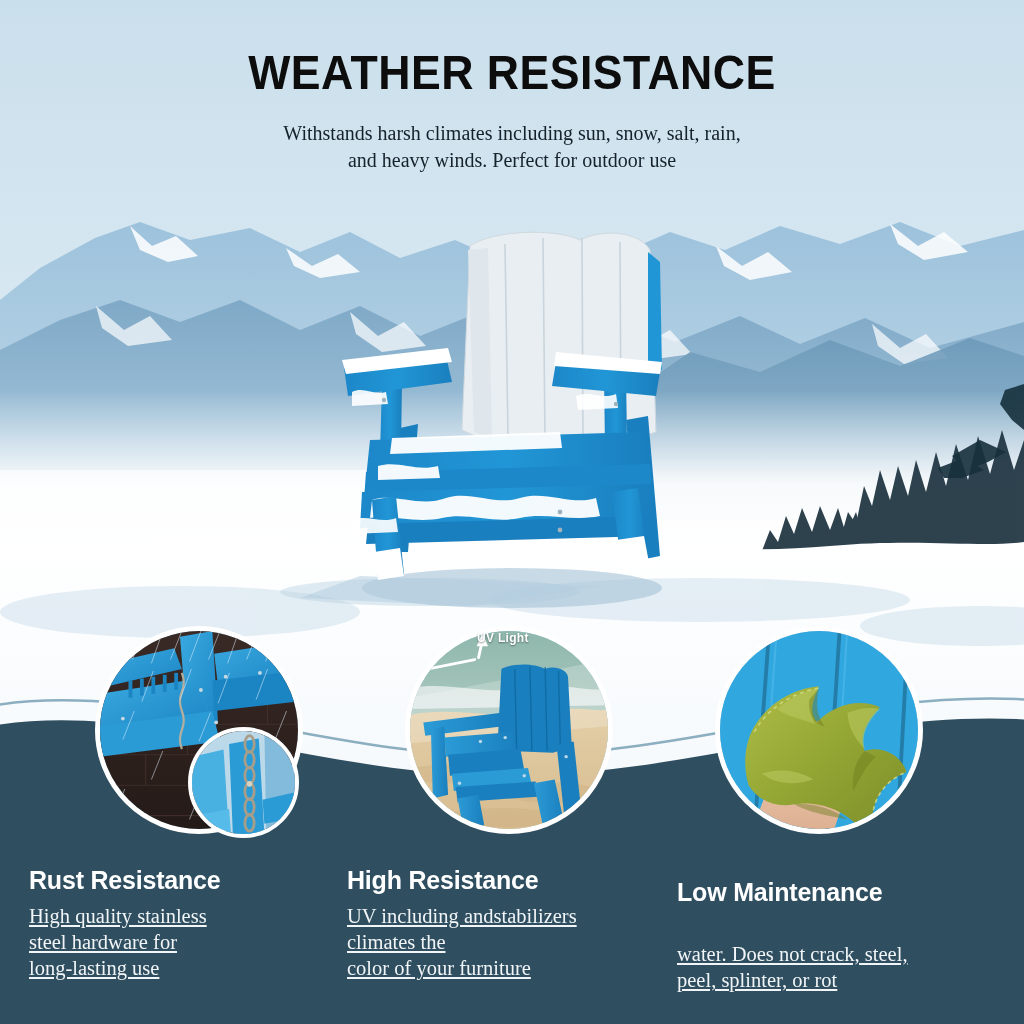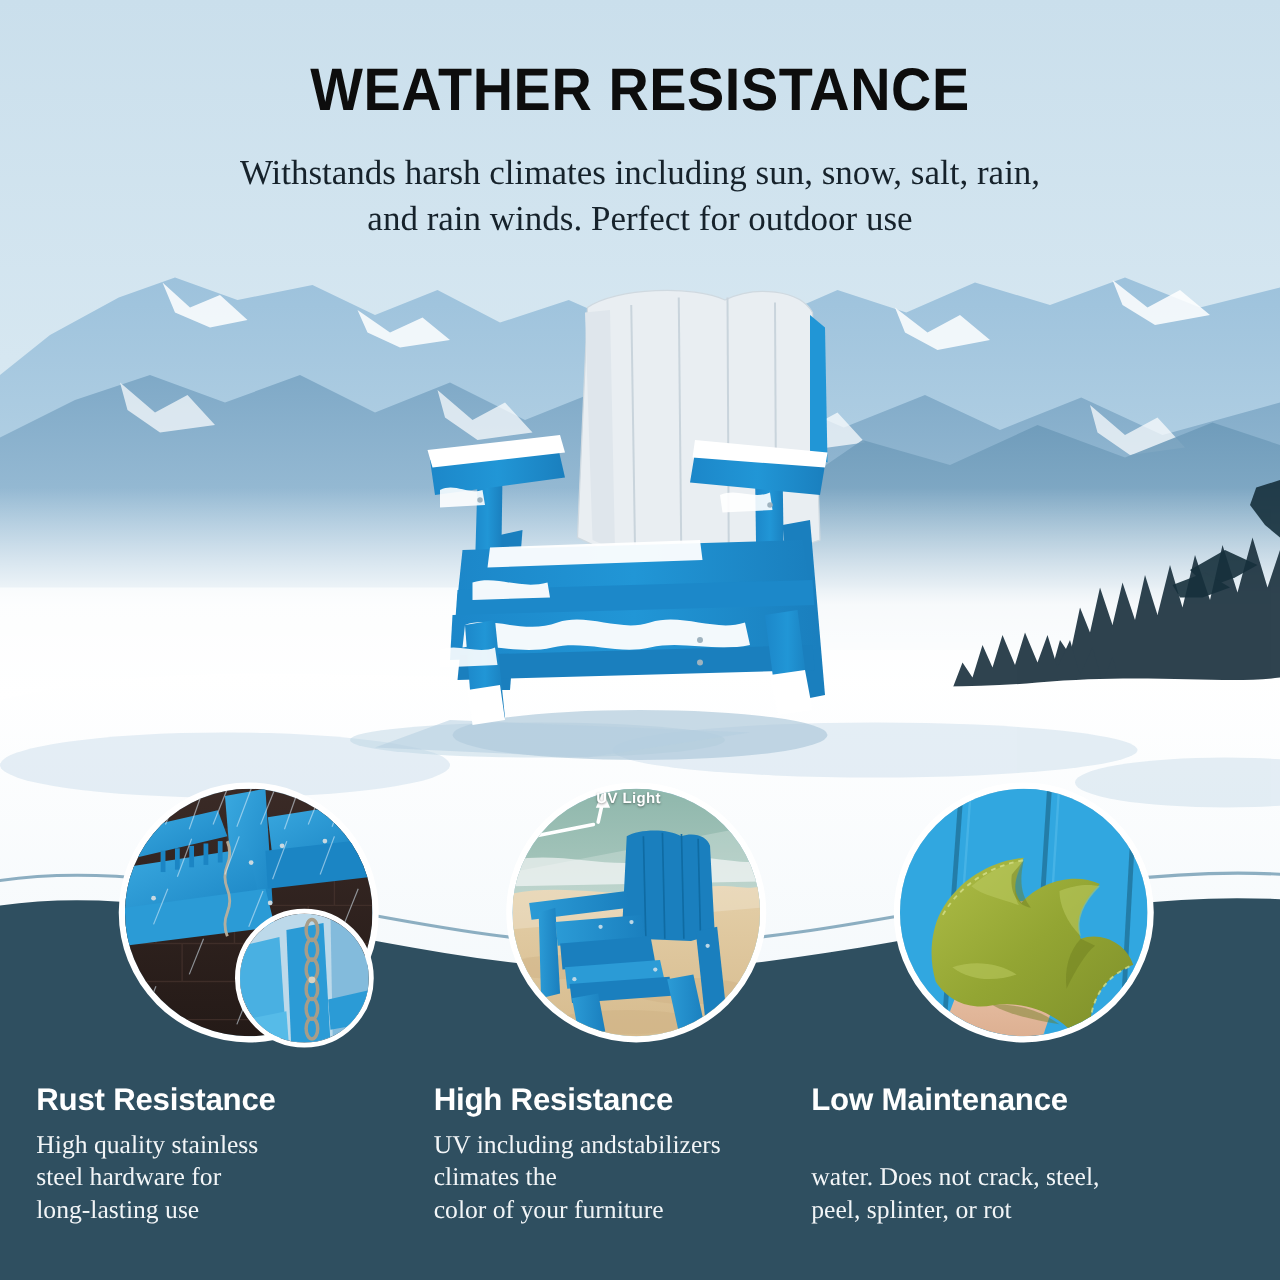--- a/index.html
+++ b/index.html
@@ -12,21 +12,21 @@
   
   #scene{position:absolute;left:0;top:0;width:1024px;height:1024px;}
   
   .hdr{position:absolute;left:0;width:1024px;text-align:center;}
   #title{
     top:48px;font-family:"Liberation Sans",sans-serif;font-weight:700;
     font-size:48px;letter-spacing:0.5px;color:#0d0d0d;line-height:1.05;
     transform:scaleX(0.93);transform-origin:50% 50%;
   }
   #subtitle{
-    top:120px;font-family:"Liberation Serif",serif;font-size:28px;
+    top:120px;font-family:"Liberation Serif",serif;font-size:20px;
     color:#16222b;line-height:1.33;
   }
   
   .circle{
     position:absolute;width:208px;height:208px;border-radius:50%;
     border:5px solid #ffffff;overflow:hidden;box-sizing:border-box;
     background:#9fc7da;
   }
   #c1{left:95px;top:626px;}
   #c2{left:405px;top:626px;}
@@ -42,28 +42,28 @@
   #uvlabel{
     position:absolute;left:477px;top:631px;
     font-family:"Liberation Sans",sans-serif;font-weight:700;font-size:12px;
     color:#ffffff;letter-spacing:0.3px;text-shadow:0 1px 2px rgba(0,0,0,.45);
     white-space:nowrap;
   }
   
   .feat{position:absolute;width:330px;top:866px;}
   #f1{left:29px;}
   #f2{left:347px;}
-  #f3{left:649px;}
+  #f3{left:677px;margin-top:12px;}
   .feat h3{
     margin:0 0 8px 0;font-family:"Liberation Sans",sans-serif;font-weight:700;
     font-size:25px;color:#ffffff;letter-spacing:-0.2px;
   }
   .feat p{
     margin:0;font-family:"Liberation Serif",serif;font-size:20.5px;
-    color:#f2f5f7;line-height:1.27;
+    color:#f2f5f7;line-height:1.27;text-decoration:underline;
   }
 </style>
 </head>
 <body>
 
 <div id="page">
 
   <svg id="scene" viewBox="0 0 1024 1024" preserveAspectRatio="none">
     <defs>
       <linearGradient id="sky" x1="0" y1="0" x2="0" y2="1">
@@ -230,21 +230,21 @@
 
       <path fill="none" stroke="#7fa5ba" stroke-width="2.5" opacity="0.9" d="M-10,706 C150,678 330,760 520,756 C700,752 860,688 1034,700"></path>
 
       <path fill="#2f4f60" d="M-10,726 C150,698 330,780 520,776 C700,772 860,708 1034,720 L1034,1034 L-10,1034 Z"></path>
     </g>
   </svg>
 
   <div class="hdr" id="title">WEATHER RESISTANCE</div>
   <div class="hdr" id="subtitle">
     <span>Withstands harsh climates including sun, snow, salt, rain,</span><br>
-    <span>and rain winds. Perfect for outdoor use</span>
+    <span>and heavy winds. Perfect for outdoor use</span>
   </div>
 
   <div class="circle" id="c1">
     <svg viewBox="0 0 208 208" preserveAspectRatio="xMidYMid slice">
       <defs>
         <linearGradient id="brick" x1="0" y1="0" x2="0" y2="1">
           <stop offset="0" stop-color="#3a2a26"></stop>
             <stop offset="1" stop-color="#241a17"></stop>
         </linearGradient>
         <linearGradient id="railBlue" x1="0" y1="0" x2="1" y2="1">

